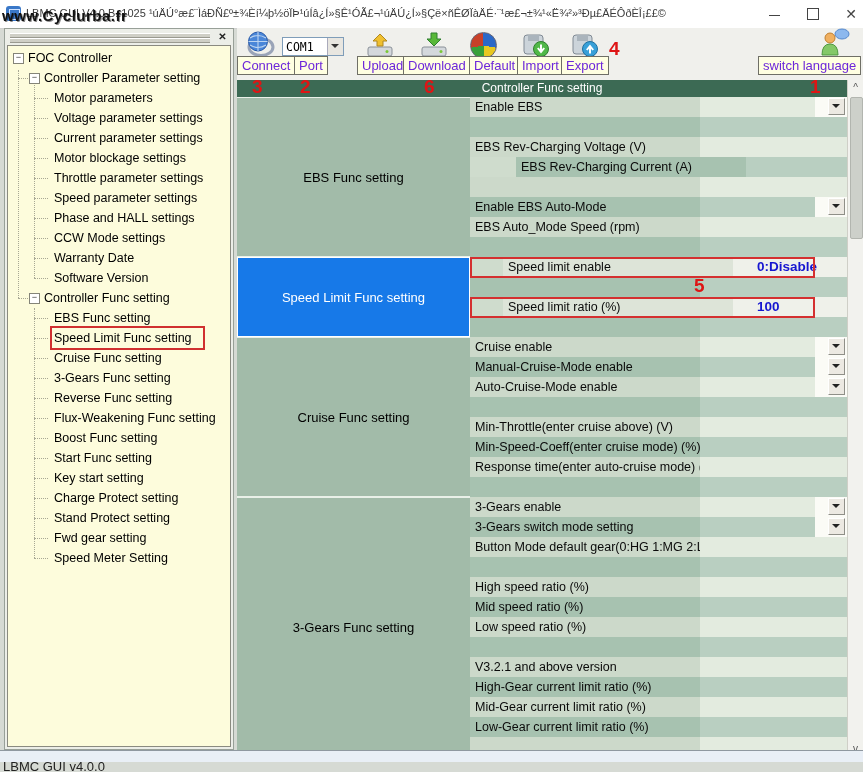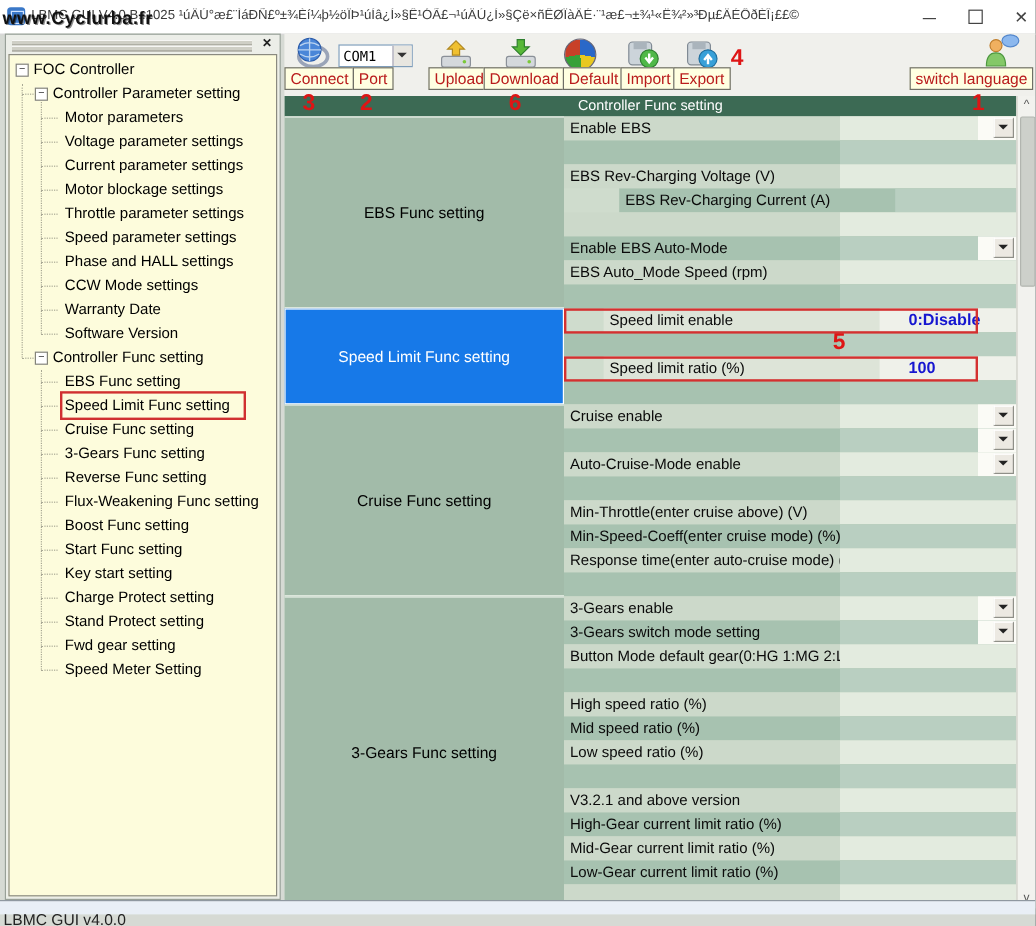--- a/index.html
+++ b/index.html
@@ -23,21 +23,21 @@
   .treeclose{position:absolute;right:4px;top:1px;width:13px;height:13px;font-size:10px;font-weight:bold;color:#222;text-align:center;line-height:13px;}
   .treebody{position:absolute;left:2px;top:16px;width:224px;height:702px;background:var(--panel_yellow);border:1px solid #8a8a80;box-sizing:border-box;overflow:hidden;}
   .tree-label{position:absolute;height:20px;line-height:20px;font-size:12.5px;color:#000;white-space:nowrap;}
   .expbox{position:absolute;width:9px;height:9px;background:#fff;border:1px solid #848478;font-size:9px;line-height:7px;text-align:center;color:#333;box-sizing:content-box;}
   .vguide{position:absolute;width:0;border-left:1px dotted #a8a894;}
   .tick{position:absolute;height:0;border-top:1px dotted #a8a894;}
   .treebox{position:absolute;border:2px solid #d03030;}
 
   
   .toolbar{position:absolute;left:237px;top:28px;width:626px;height:52px;background:#f0f0ec;}
-  .tip{position:absolute;top:28px;height:19px;padding:0 4px;background:var(--tooltip_yellow);border:1px solid #6f6f66;font-size:13px;line-height:17px;color:#b91c1c;white-space:nowrap;box-sizing:border-box;}
+  .tip{position:absolute;top:28px;height:19px;padding:0 4px;background:var(--tooltip_yellow);border:1px solid #6f6f66;font-size:13px;line-height:17px;color:#6d28d9;white-space:nowrap;box-sizing:border-box;}
   .tbicon{position:absolute;top:4px;}
   .combo{position:absolute;left:45px;top:9px;width:62px;height:19px;background:#fff;border:1px solid #7f9db9;box-sizing:border-box;}
   .combo .val{position:absolute;left:3px;top:2px;font-family:"DejaVu Sans Mono",monospace;font-size:11.5px;color:#000;}
   .combo .cbtn{position:absolute;right:0;top:0;width:15px;height:17px;background:#e8e6e0;border-left:1px solid #aab;}
   .combo .cbtn::after{content:"";position:absolute;left:3px;top:6px;border:4px solid transparent;border-top-color:#333;}
   .defaulticon{width:25px;height:25px;border-radius:50%;border:1px solid #667;background:conic-gradient(#2a68c8 0 100deg,#e8c820 100deg 175deg,#38a038 175deg 260deg,#c84028 260deg 360deg);}
 
   
   .grid{position:absolute;left:237px;top:80px;width:610px;height:677px;background:#cfdccd;overflow:hidden;}
   .gridheader{position:absolute;left:0;top:0;width:610px;height:17px;background:var(--header_green);color:#fff;font-size:12px;line-height:17px;text-align:center;}
@@ -265,20 +265,21 @@
           <div class="rv"></div>
         </div>
         <div class="seccell selected" style="top: 177px; height: 80px;">Speed Limit Func setting</div>
         <div class="row light" style="top: 257px;">
           <div class="rl">Cruise enable</div>
           <div class="rv"></div>
           <div class="ddback"></div>
           <div class="dd"></div>
         </div>
         <div class="row dark" style="top: 277px;">
+          <div class="rl">Manual-Cruise-Mode enable</div>
           <div class="rv"></div>
           <div class="ddback"></div>
           <div class="dd"></div>
         </div>
         <div class="row light" style="top: 297px;">
           <div class="rl">Auto-Cruise-Mode enable</div>
           <div class="rv"></div>
           <div class="ddback"></div>
           <div class="dd"></div>
         </div>

